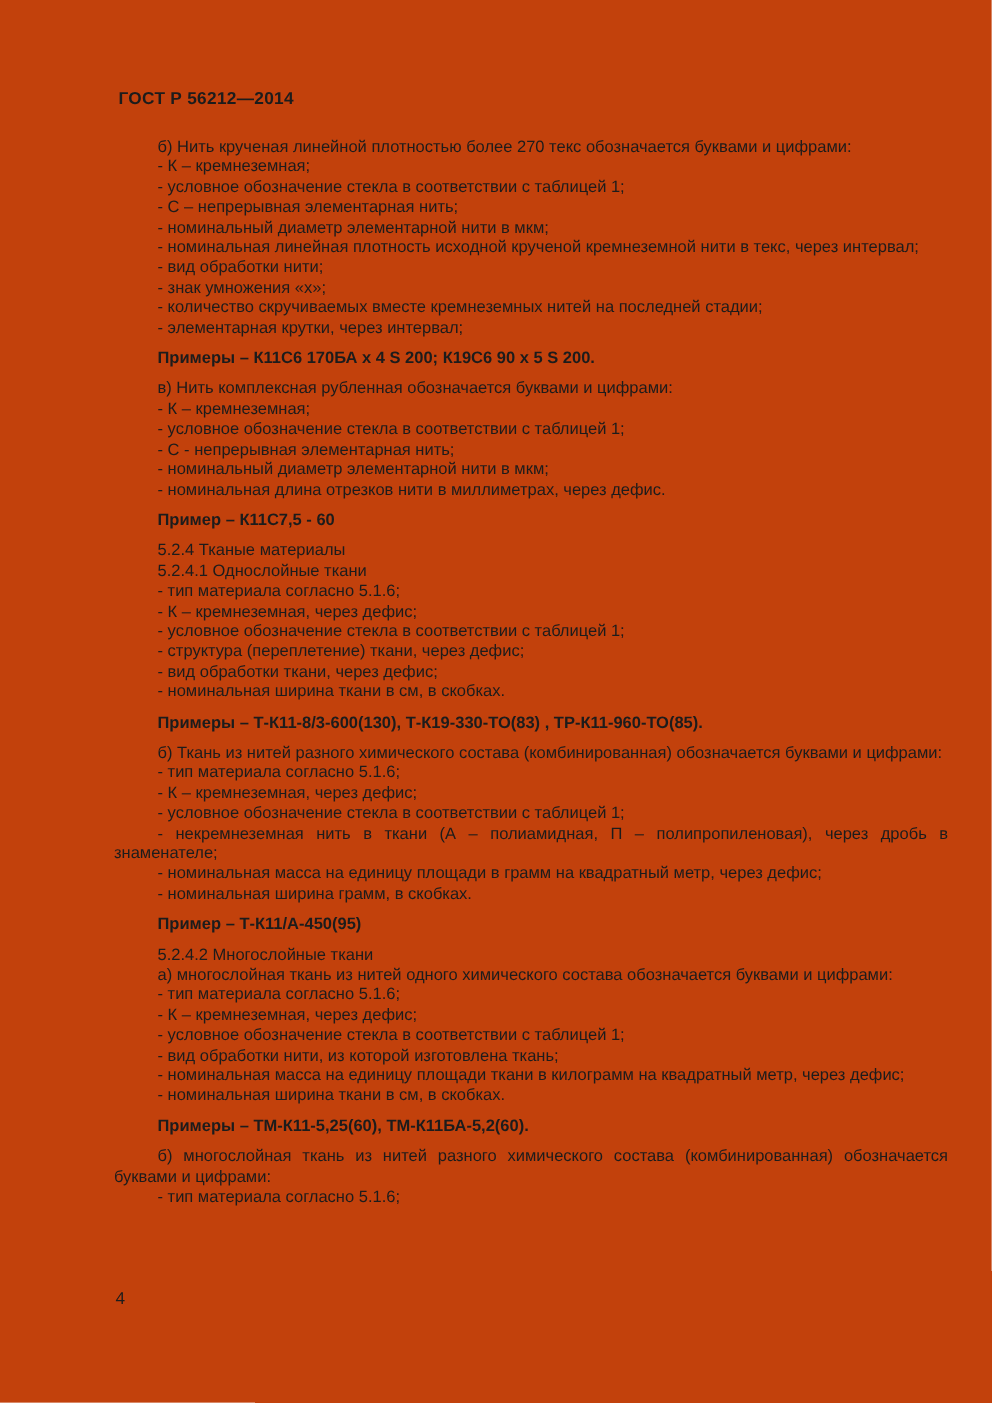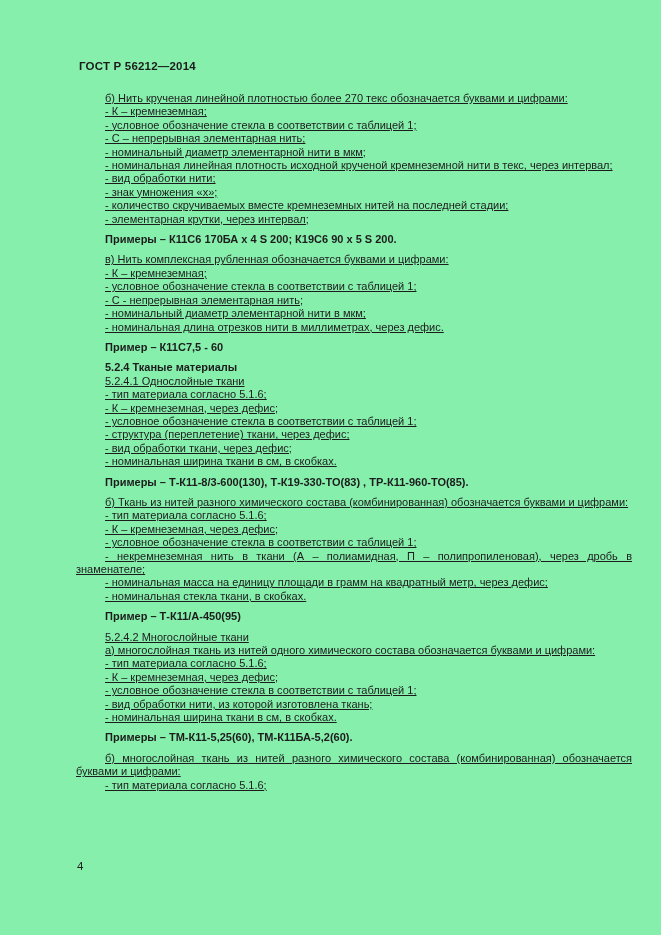--- a/index.html
+++ b/index.html
@@ -10,44 +10,43 @@
     font-family: "Liberation Sans", sans-serif;
     color: #1c1c1c;
     position: relative;
     overflow: hidden;
   }
   .page {
     position: absolute;
     inset: 0;
     box-sizing: border-box;
     padding: 59px 29px 0 76px;
-    background: #86efac;
+    background: #c2410c;
   }
   .doc-header {
     font-size: 11.5px;
     font-weight: bold;
     line-height: 14px;
     letter-spacing: 0.2px;
     padding-left: 3px;
   }
   .doc-body {
     margin-top: 19px;
     font-size: 11px;
     line-height: 13.4px;
   }
   .para {
     margin: 0;
     text-indent: 29px;
     text-align: justify;
-    text-decoration: underline;
   }
   .heading {
     margin: 0;
     text-indent: 29px;
-    font-weight: bold;
+    font-weight: normal;
   }
   .example {
     margin: 7px 0;
     text-indent: 29px;
     font-weight: bold;
   }
   .page-number {
     position: absolute;
     left: 77px;
     top: 860px;
@@ -88,28 +87,29 @@
       <div class="para">- структура (переплетение) ткани, через дефис;</div>
       <div class="para">- вид обработки ткани, через дефис;</div>
       <div class="para">- номинальная ширина ткани в см, в скобках.</div>
       <div class="example">Примеры – Т-К11-8/3-600(130), Т-К19-330-ТО(83) , ТР-К11-960-ТО(85).</div>
       <div class="para">б) Ткань из нитей разного химического состава (комбинированная) обозначается буквами и цифрами:</div>
       <div class="para">- тип материала согласно 5.1.6;</div>
       <div class="para">- К – кремнеземная, через дефис;</div>
       <div class="para">- условное обозначение стекла в соответствии с таблицей 1;</div>
       <div class="para">- некремнеземная нить в ткани (А – полиамидная, П – полипропиленовая), через дробь в знаменателе;</div>
       <div class="para">- номинальная масса на единицу площади в грамм на квадратный метр, через дефис;</div>
-      <div class="para">- номинальная стекла ткани, в скобках.</div>
+      <div class="para">- номинальная ширина грамм, в скобках.</div>
       <div class="example">Пример – Т-К11/А-450(95)</div>
       <div class="para">5.2.4.2 Многослойные ткани</div>
       <div class="para">а) многослойная ткань из нитей одного химического состава обозначается буквами и цифрами:</div>
       <div class="para">- тип материала согласно 5.1.6;</div>
       <div class="para">- К – кремнеземная, через дефис;</div>
       <div class="para">- условное обозначение стекла в соответствии с таблицей 1;</div>
       <div class="para">- вид обработки нити, из которой изготовлена ткань;</div>
+      <div class="para">- номинальная масса на единицу площади ткани в килограмм на квадратный метр, через дефис;</div>
       <div class="para">- номинальная ширина ткани в см, в скобках.</div>
       <div class="example">Примеры – ТМ-К11-5,25(60), ТМ-К11БА-5,2(60).</div>
       <div class="para">б) многослойная ткань из нитей разного химического состава (комбинированная) обозначается буквами и цифрами:</div>
       <div class="para">- тип материала согласно 5.1.6;</div>
     </div>
 
   <div class="page-number">4</div>
 </div>
 
 </body></html>

